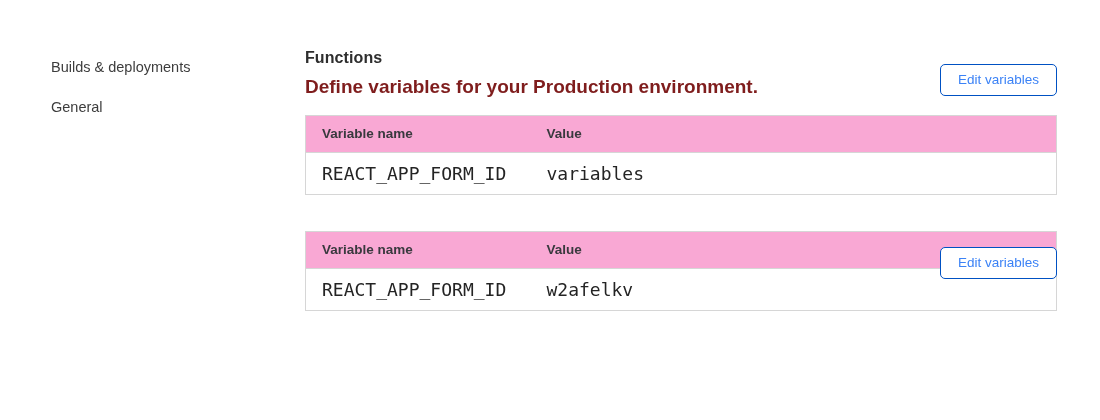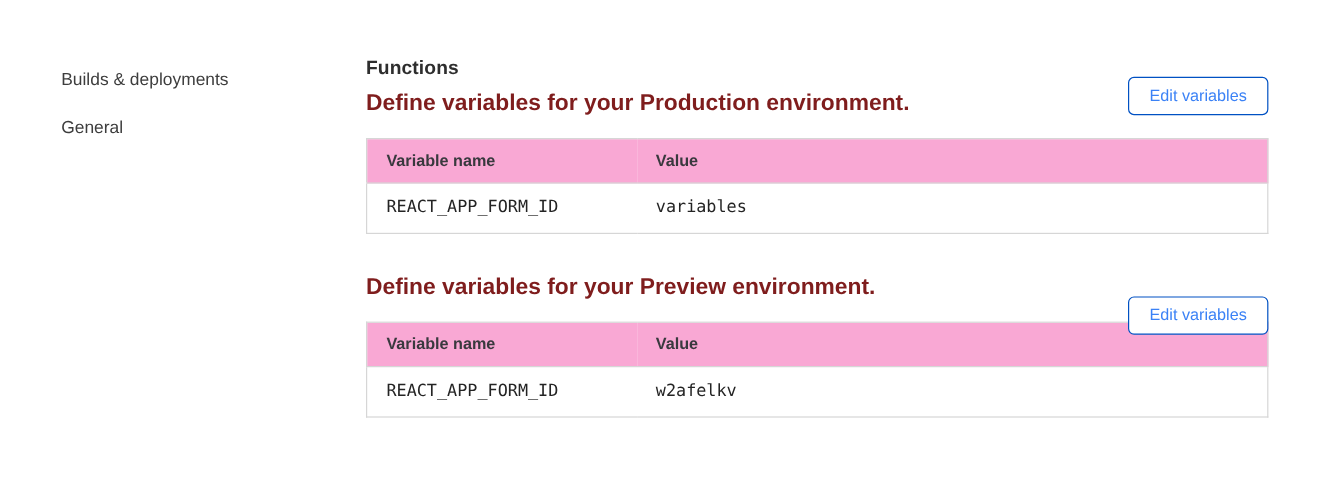--- a/index.html
+++ b/index.html
@@ -90,21 +90,21 @@
     text-align: left;
     font-size: 13.5px;
     font-weight: 700;
     color: #39393e;
     padding: 10px 16px;
     line-height: 16px;
   }
   table.vars td {
     background: #ffffff;
     font-family: "DejaVu Sans Mono", monospace;
-    font-size: 14px;
+    font-size: 18px;
     color: #242424;
     padding: 12px 16px;
     line-height: 17px;
     white-space: nowrap;
   }
 </style>
 </head>
 <body>
 
 <nav class="sidebar">
@@ -132,21 +132,20 @@
       <tbody>
         <tr>
           <td>REACT_APP_FORM_ID</td>
           <td>variables</td>
         </tr>
       </tbody>
     </table>
   </section>
 
   <section class="section">
-    <p class="desc">Define variables for your Preview environment.</p>
     <button class="edit-btn">Edit variables</button>
     <table class="vars">
       <colgroup>
           <col class="col-name">
           <col>
         </colgroup>
       <thead>
         <tr>
           <th>Variable name</th>
           <th>Value</th>

